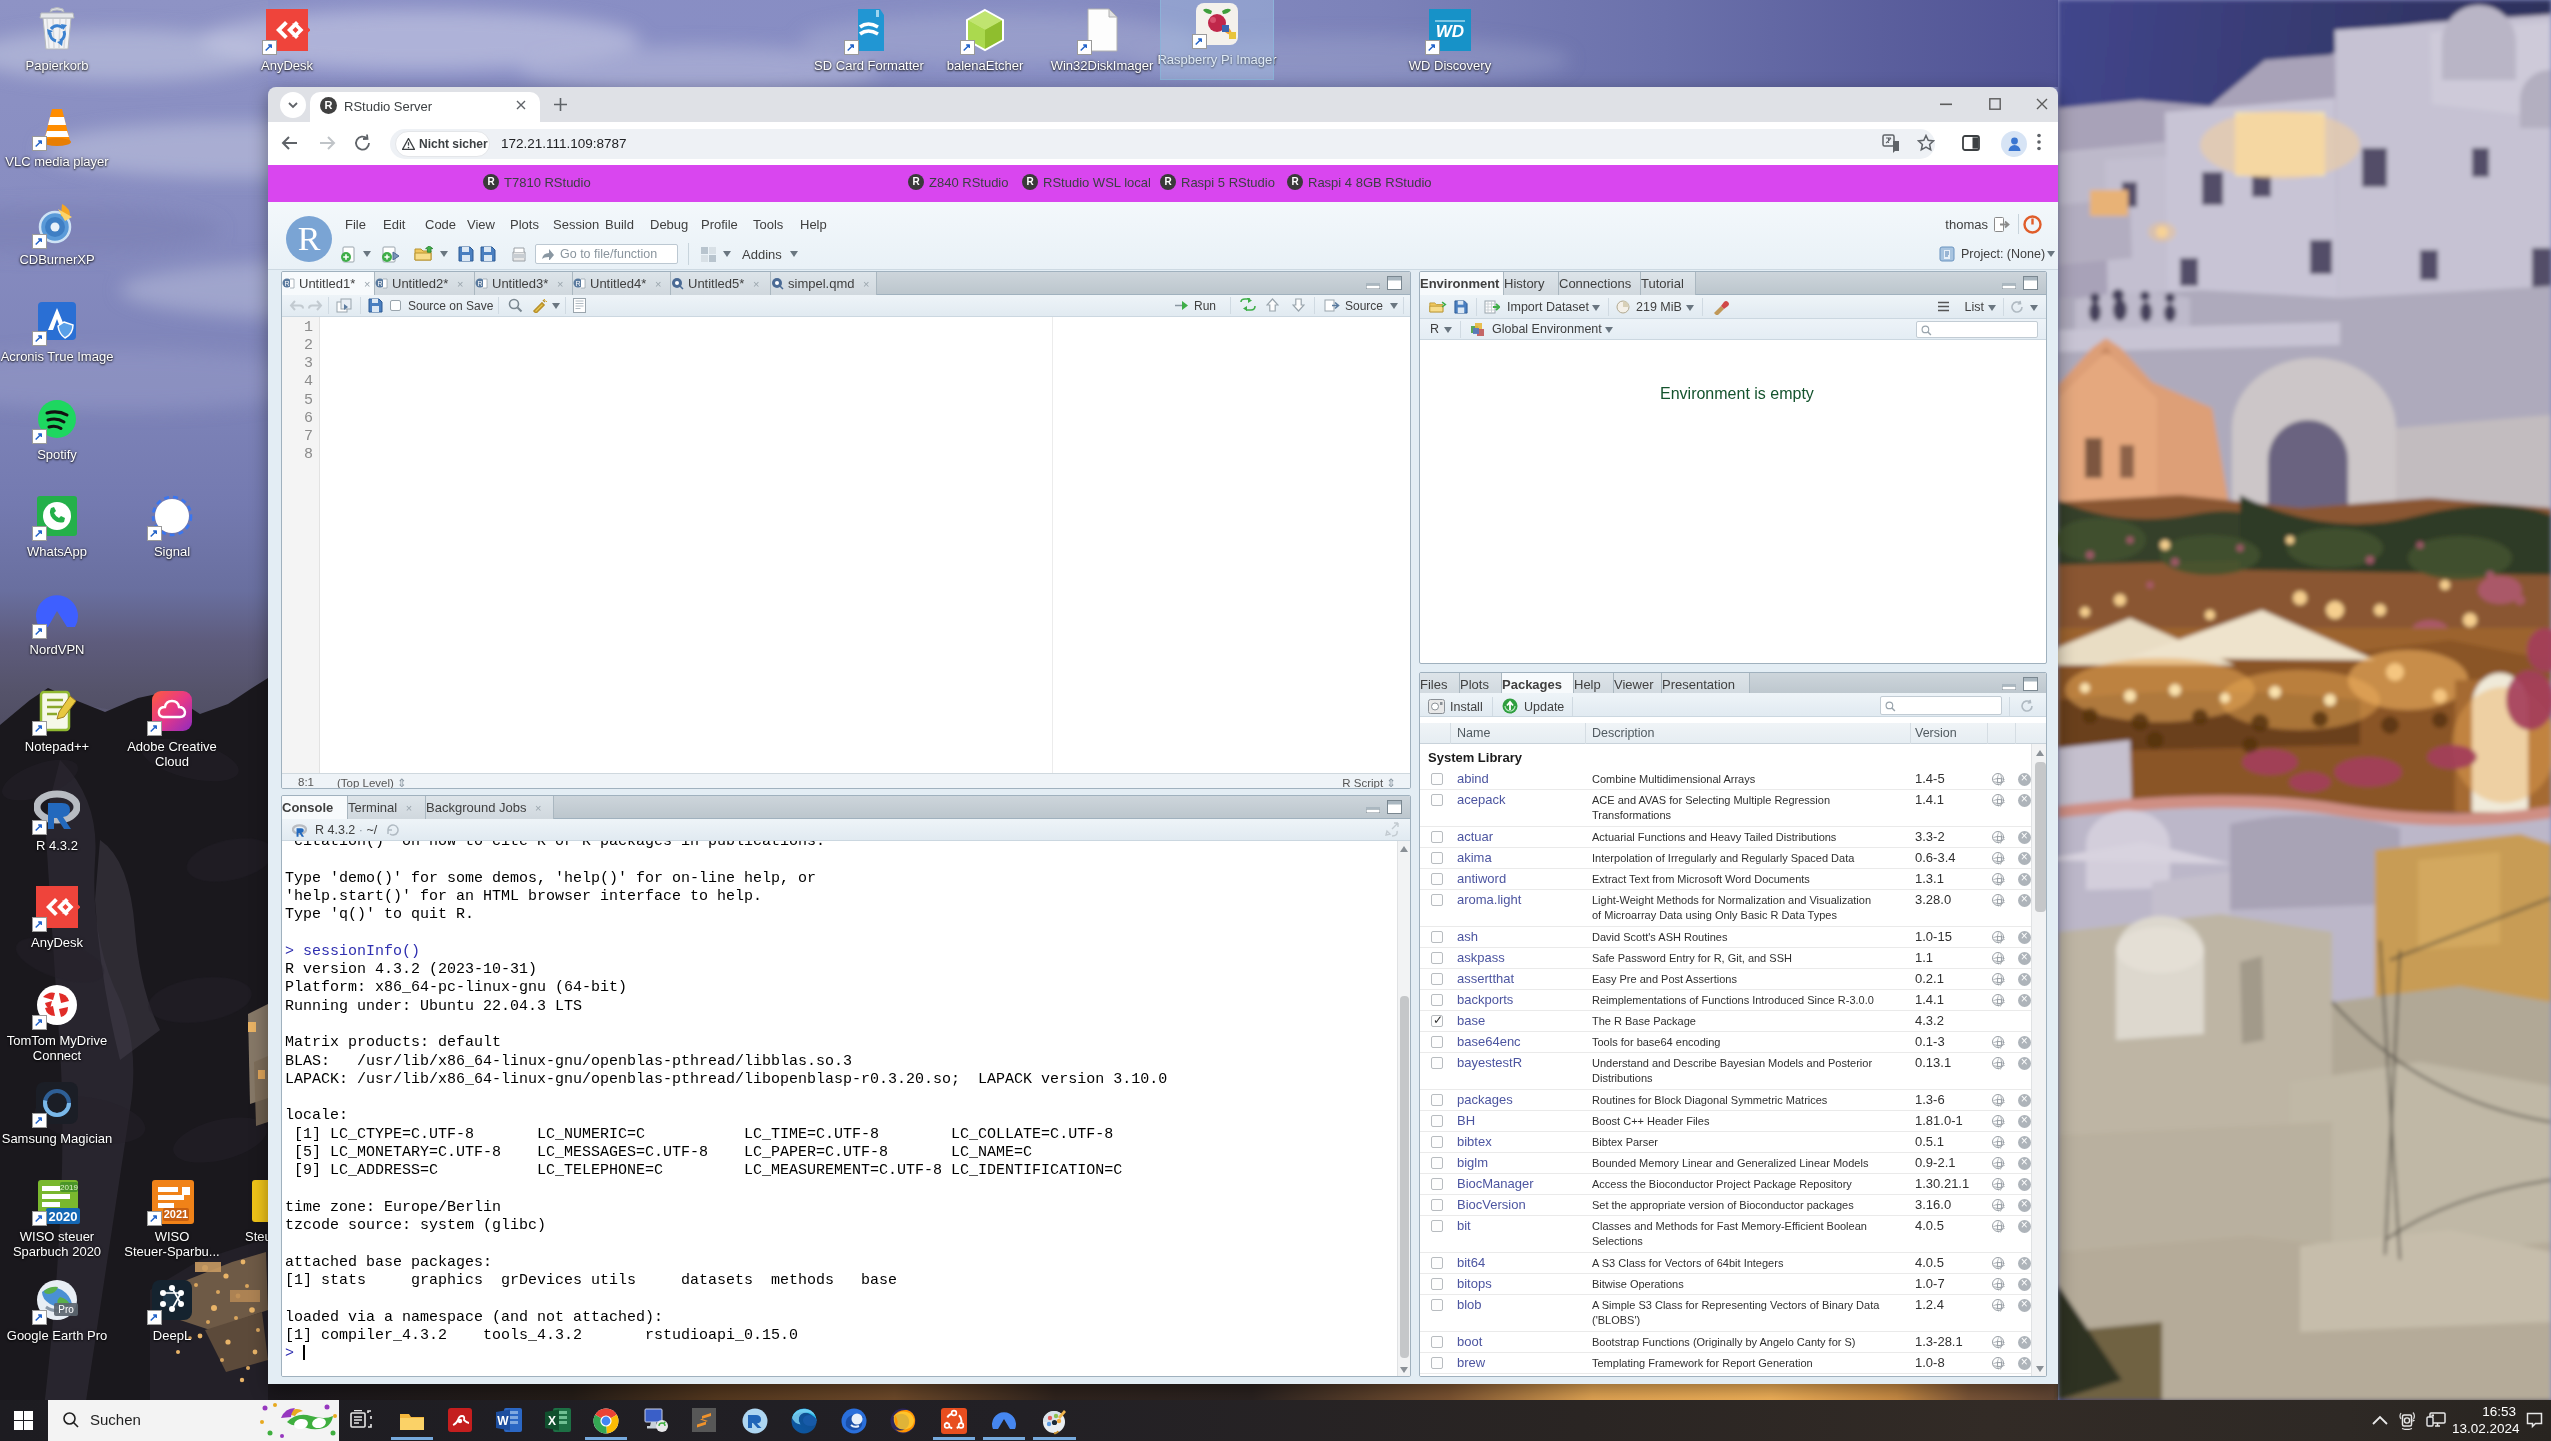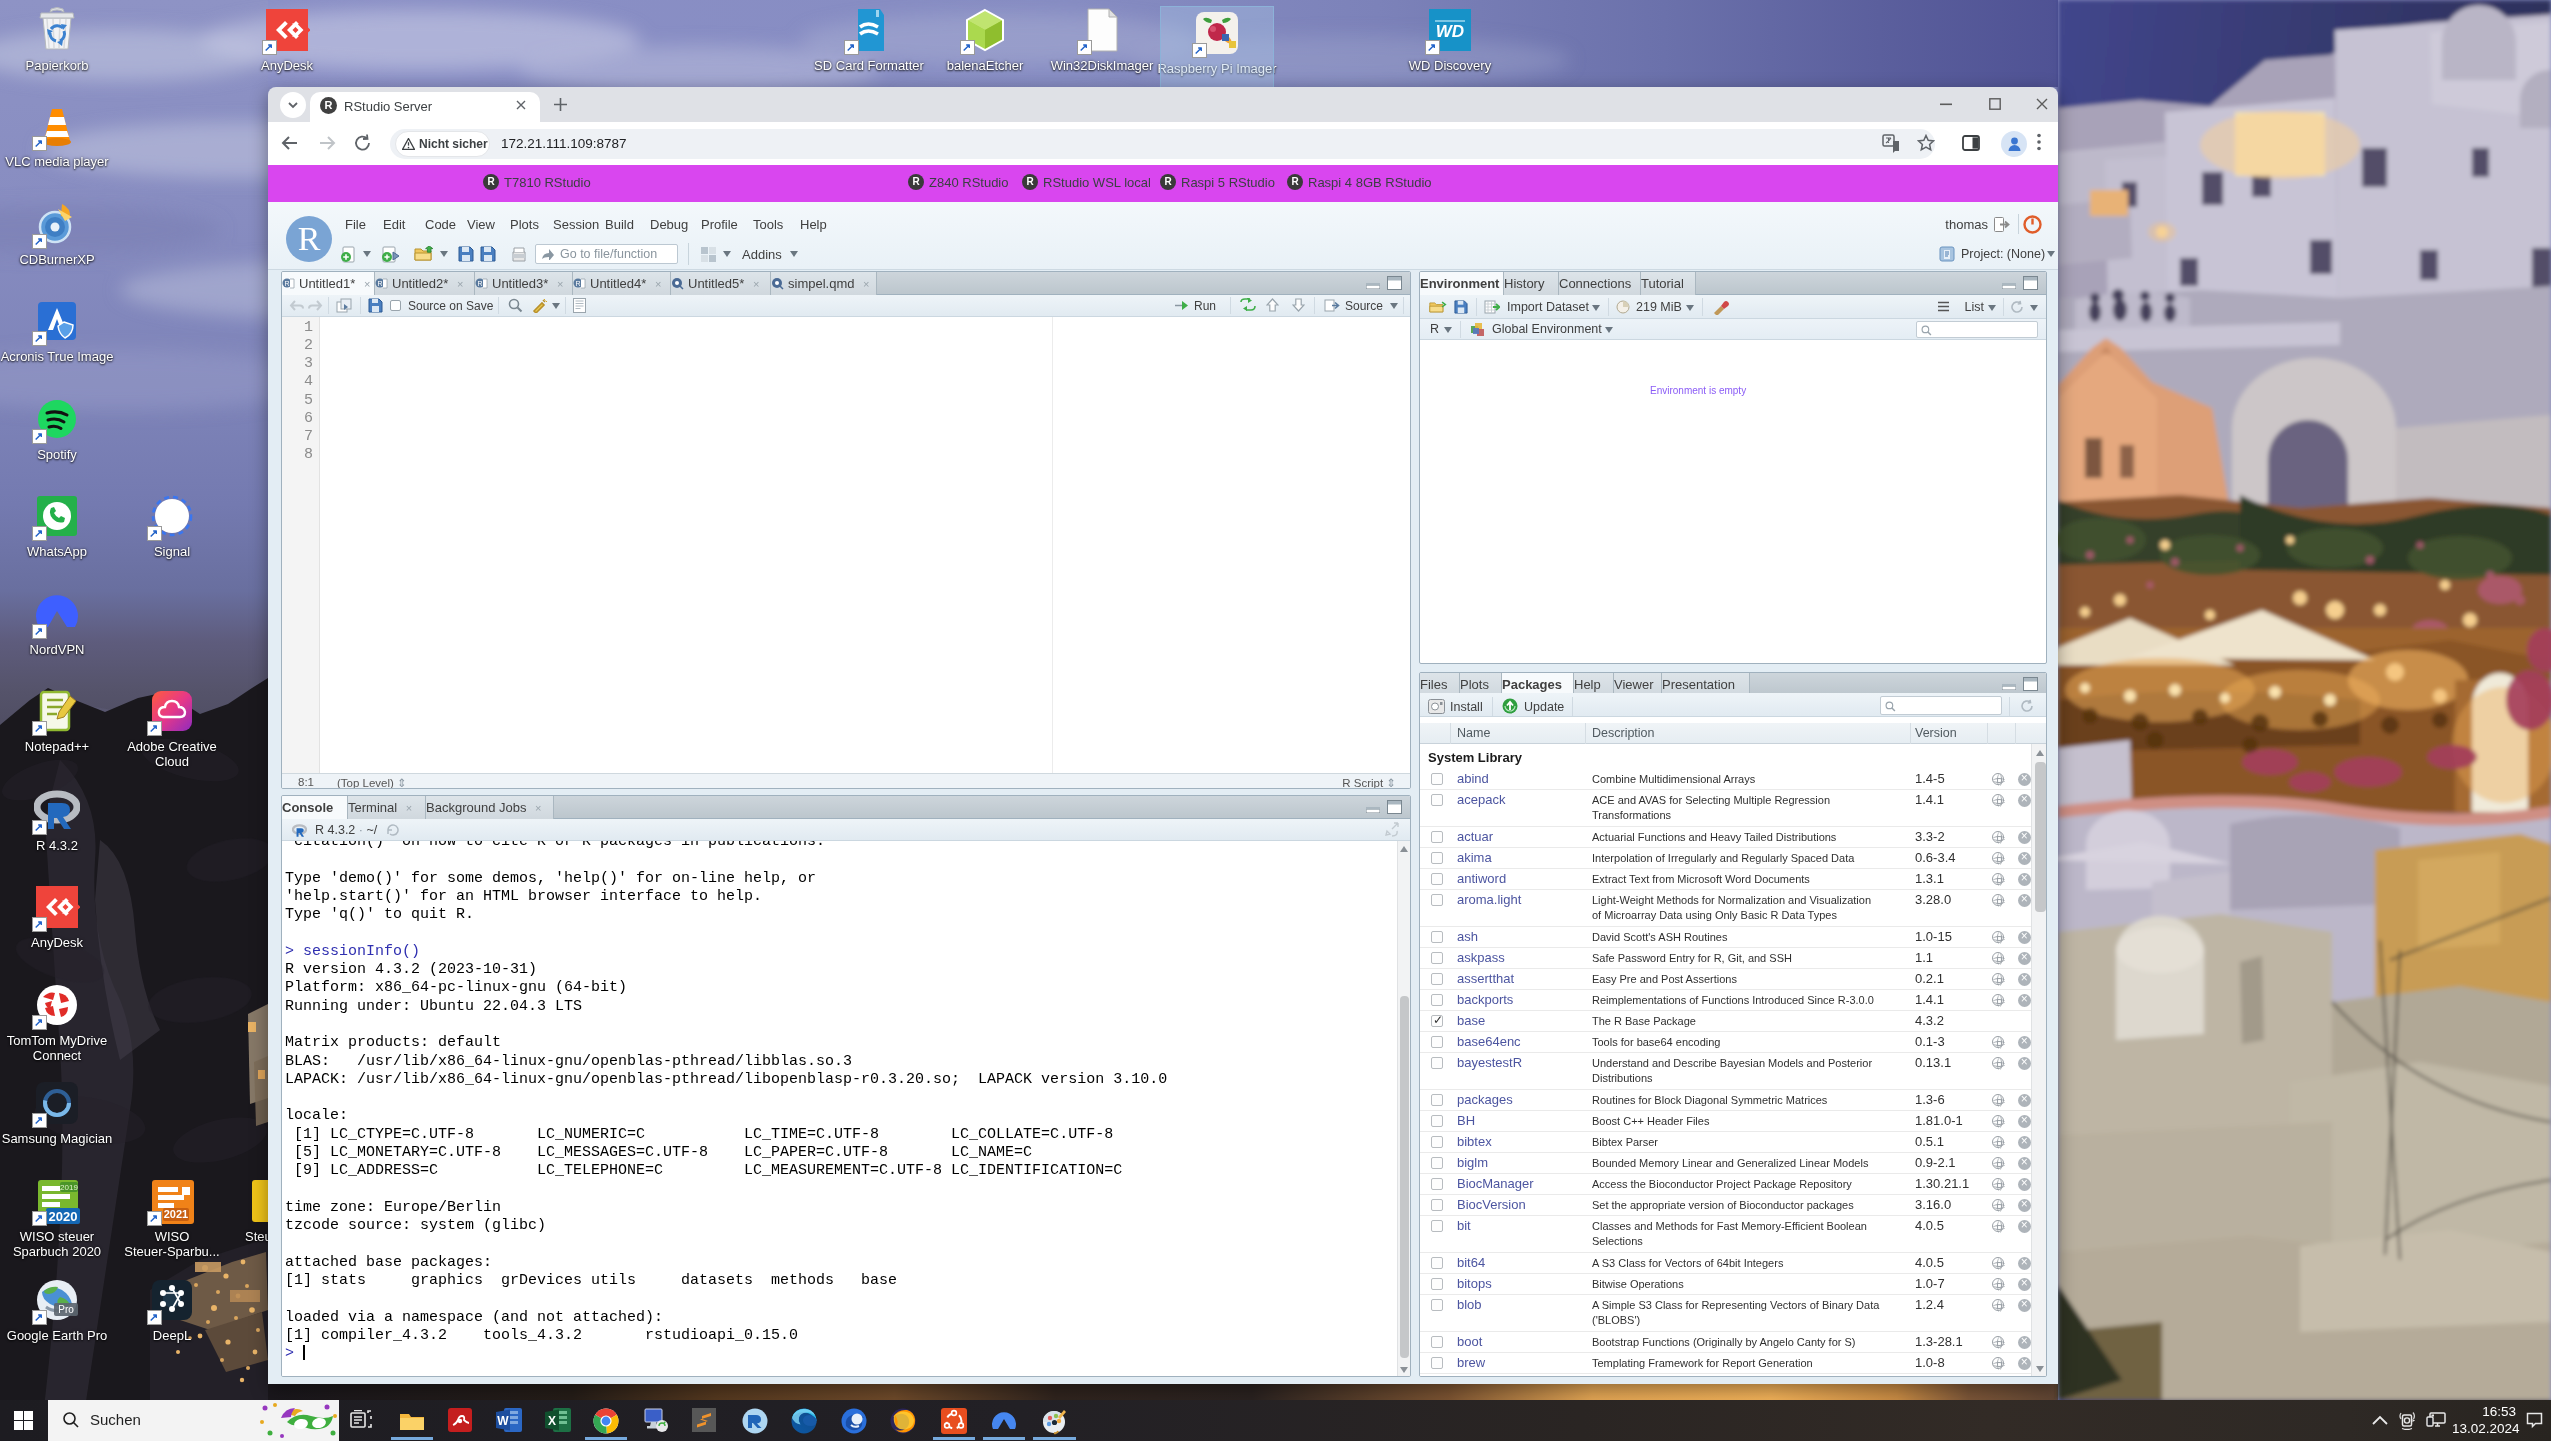--- a/index.html
+++ b/index.html
@@ -664,21 +664,21 @@
     <div class="ic">
         <svg width="46" height="46" viewBox="0 0 46 46">
       <path d="M9,2 L30,2 L38,10 L38,44 L9,44 Z" fill="#fdfdfd" stroke="#b0b0b0"></path>
       <path d="M30,2 L30,10 L38,10 Z" fill="#e0e0e0" stroke="#b0b0b0"></path>
     </svg>
         <span class="sc"></span>
       </div>
     <div class="lbl">Win32DiskImager</div>
   </div>
 
-  <div class="dicon" style="left:1152px;top:10px">
+  <div class="dicon" style="left:1152px;top:1px">
     <div style="position:absolute;left:8px;top:-4px;width:114px;height:83px;background:rgba(170,200,232,0.38);border:1px solid #8cb2d8"></div>
     <div class="ic">
         <svg width="46" height="46" viewBox="0 0 46 46">
       <rect x="2" y="2" width="42" height="42" rx="8" fill="#f4f1ec"></rect>
       <path d="M18,10 q-6,-4 -9,-1 q3,4 8,4 M28,10 q6,-4 9,-1 q-3,4 -8,4" fill="#3f9e3c"></path>
       <circle cx="23" cy="22" r="9" fill="#c0274a"></circle>
       <circle cx="19" cy="19" r="3" fill="#d8506e"></circle>
       <path d="M28,24 a10,10 0 0 1 10,10 a10,10 0 0 1 -10,-10" fill="#f0a03c"></path>
       <rect x="28" y="24" width="7" height="7" fill="#3a66b0"></rect>
           <rect x="35" y="31" width="7" height="7" fill="#e8c43c"></rect>
@@ -1145,21 +1145,21 @@
         <svg class="ticon" style="left:185px;top:8px" width="8" height="6" viewBox="0 0 8 6">
             <path d="M0,0 h8 l-4,6 Z" fill="#6a7680"></path>
           </svg>
         <div style="position:absolute;right:8px;top:2px;width:122px;height:17px;background:#fff;border:1px solid #c2ccd4;border-radius:2px">
           <svg style="position:absolute;left:4px;top:3px" width="11" height="11" viewBox="0 0 15 15">
               <circle cx="6" cy="6" r="4.5" fill="none" stroke="#9aa5ad" stroke-width="1.6"></circle>
               <path d="M9.5,9.5 l4,4" stroke="#9aa5ad" stroke-width="2"></path>
             </svg>
         </div>
       </div>
-      <div style="position:absolute;left:230px;top:113px;font-size:10px;color:#8b5cf6">Environment is empty</div>
+      <div style="position:absolute;left:240px;top:113px;font-size:16px;color:#14532d">Environment is empty</div>
     </div>
     <div id="pkgpane" class="pane" style="left:1151px;top:470px;width:628px;height:705px">
       <div class="ptabbar">
         <div class="ptab" style="left:0;width:40px">Files</div>
         <div class="ptab" style="left:40px;width:42px">Plots</div>
         <div class="ptab active" style="left:82px;width:72px;font-weight:bold">Packages</div>
         <div class="ptab" style="left:154px;width:40px">Help</div>
         <div class="ptab" style="left:194px;width:48px">Viewer</div>
         <div class="ptab" style="left:242px;width:88px">Presentation</div>
         <svg style="position:absolute;right:30px;top:8px" width="14" height="9" viewBox="0 0 14 9">

